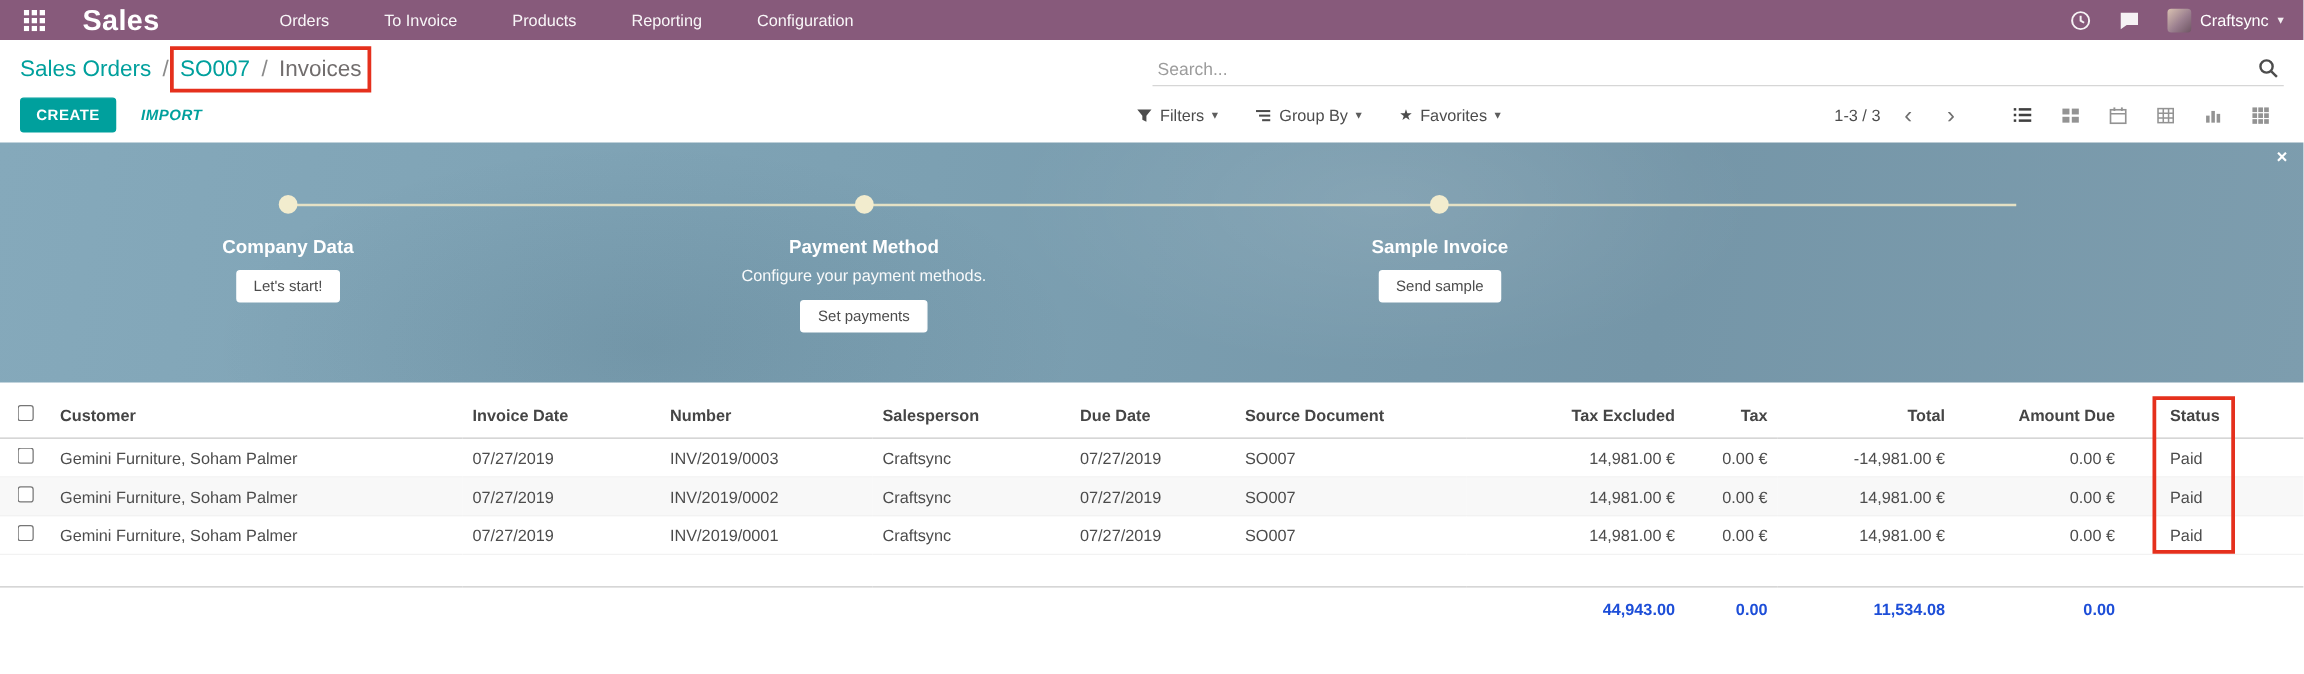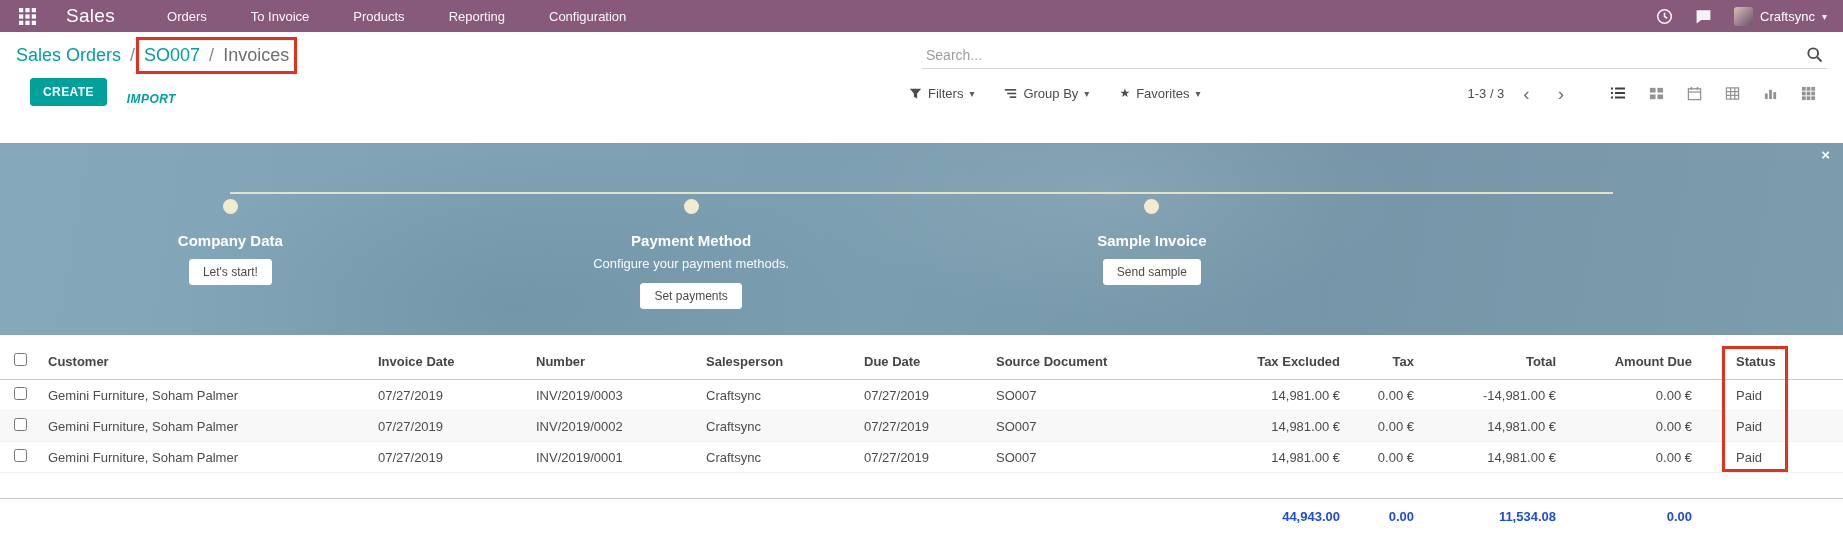--- a/index.html
+++ b/index.html
@@ -2,21 +2,21 @@
 <html><head>
 <meta charset="utf-8">
 <style>
   * { margin:0; padding:0; box-sizing:border-box; }
   body { font-family:"Liberation Sans", sans-serif; background:#fff; }
   .page { position:relative; width:1843px; height:539px; background:#fff; overflow:hidden; }
 
   
   .topbar { height:32px; background:#875A7B; display:flex; align-items:center; padding:0 16px; color:#fff; }
   .apps-btn { width:22px; height:22px; display:flex; align-items:center; justify-content:center; margin-right:28px; cursor:pointer; }
-  .app-title { font-size:19px; font-weight:normal; margin-right:52px; letter-spacing:.3px; }
+  .app-title { font-size:23px; font-weight:bold; margin-right:96px; letter-spacing:.3px; }
   .topnav { display:flex; gap:44px; font-size:13px; }
   .topnav .item { cursor:pointer; opacity:.95; white-space:nowrap; }
   .topbar-right { margin-left:auto; display:flex; align-items:center; gap:22px; }
   .sysicon { width:17px; height:17px; opacity:.92; cursor:pointer; display:flex; align-items:center; }
   .user-menu { display:flex; align-items:center; gap:7px; font-size:13px; cursor:pointer; }
   .avatar { width:19px; height:19px; border-radius:3px; background:linear-gradient(135deg,#d9c2b1 0%,#9b7f8f 55%,#6e5563 100%); }
   .caret { font-size:10px; opacity:.9; }
 
   
   .crumb-row { display:flex; align-items:center; padding:7px 16px 5px; height:44px; }
@@ -24,42 +24,42 @@
   .breadcrumb .lnk { color:#00A09D; cursor:pointer; }
   .breadcrumb .sep { color:#8a8a8a; }
   .breadcrumb .current { color:#716d6d; }
   .crumb-annotation { display:inline-flex; align-items:baseline; gap:9px; outline:3px solid #E5301D; outline-offset:5px; }
   .search-box { margin-left:auto; width:905px; display:flex; align-items:center; border-bottom:1px solid #d6d6d6; padding:5px 4px; }
   .search-box input { flex:1; border:none; outline:none; font-size:14px; color:#555; background:transparent; font-family:"Liberation Sans",sans-serif; }
   .search-box input::placeholder { color:#9c9c9c; }
   .search-icon { width:17px; height:17px; color:#4c4c4c; cursor:pointer; }
 
   
-  .control-row { display:flex; align-items:flex-end; padding:2px 16px 8px; height:38px;margin-left:14px; }
+  .control-row { display:flex; align-items:center; padding:2px 16px 8px; height:38px; }
   .btn-create { background:#00A09D; color:#fff; border:1px solid #00A09D; font-size:12px; font-weight:bold; letter-spacing:.4px; padding:6px 12px; border-radius:3px; cursor:pointer; font-family:"Liberation Sans",sans-serif; }
   .btn-import { color:#00A09D; background:none; border:none; font-size:12px; font-weight:bold; letter-spacing:.4px; margin-left:20px; cursor:pointer; font-family:"Liberation Sans",sans-serif;font-style:italic; }
   .right-controls { margin-left:auto; width:918px; display:flex; align-items:center; }
   .dropdown { display:flex; align-items:center; gap:6px; font-size:13px; color:#4c4c4c; margin-right:30px; cursor:pointer; white-space:nowrap; }
   .dd-icon { width:13px; height:13px; display:flex; align-items:center; }
   .star-glyph { font-size:12px; color:#4c4c4c; }
   .pager { margin-left:auto; display:flex; align-items:center; font-size:13px; color:#4c4c4c;gap:10px; }
   .pager-btn { font-size:19px; line-height:1; color:#707070; padding:0 9px; background:none; border:none; cursor:pointer; font-family:"Liberation Sans",sans-serif; }
   .view-switcher { display:flex; align-items:center; margin-left:26px; }
   .view-btn { width:38px; height:26px; display:flex; align-items:center; justify-content:center; color:#939393; cursor:pointer; }
   .view-btn.active { color:#3f3f3f; }
 
   
   .banner { position:relative; height:192px; color:#fff;
     background:
       radial-gradient(500px 220px at 60% 25%, rgba(255,255,255,.10), rgba(255,255,255,0) 60%),
       radial-gradient(560px 260px at 28% 85%, rgba(10,40,60,.10), rgba(0,0,0,0) 62%),
       linear-gradient(100deg,#85a9bb 0%,#7ca0b2 40%,#7596a8 72%,#7d9dae 100%); }
   .banner-close { position:absolute; top:4px; right:13px; font-size:15px; font-weight:bold; color:#fff; cursor:pointer; line-height:1; }
   .progress-line { position:absolute; top:49px; left:230px; right:230px; height:2px; background:#efe8c6; opacity:.9; z-index:1; }
-  .steps { position:relative; display:flex; height:100%; padding-top:56px; z-index:2;margin-top:29px; }
+  .steps { position:relative; display:flex; height:100%; padding-top:42px; z-index:2; }
   .step { width:25%; text-align:center; }
   .dot { width:15px; height:15px; border-radius:50%; background:#f2ecce; margin:0 auto; position:relative; z-index:3; }
   .step-title { font-size:15px; font-weight:bold; margin-top:18px; }
   .step-desc { font-size:13px; line-height:1.4; margin:6px auto 0; opacity:.95; max-width:270px; }
   .step-desc.narrow { max-width:235px; }
   .step-btn { margin-top:10px; background:#fff; color:#4c4c4c; border:1px solid #fff; border-radius:3px; font-size:12px; padding:5px 13px; cursor:pointer; font-family:"Liberation Sans",sans-serif; }
 
   
   .table-wrap { position:relative; margin-top:9px; }
   table { width:1843px; border-collapse:collapse; table-layout:fixed; font-size:13px; color:#4c4c4c; }

